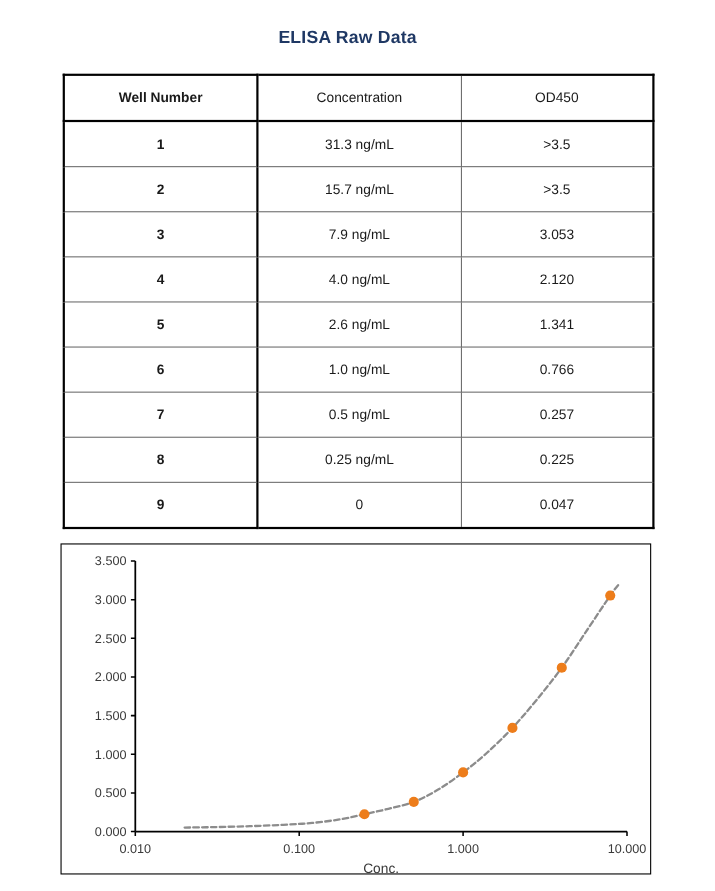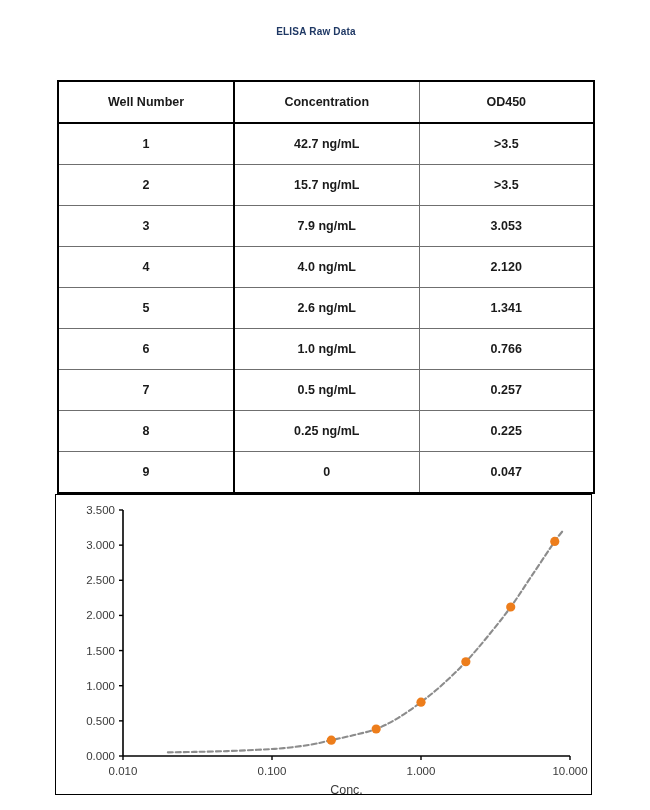--- a/index.html
+++ b/index.html
@@ -15,46 +15,46 @@
     overflow: hidden;
   }
 
   
   #chart-title {
     position: absolute;
     left: 0;
     top: 26px;
     width: 632px;
     text-align: center;
-    font-size: 10px;
+    font-size: 16px;
     font-weight: bold;
     color: #1f3864;
     letter-spacing: 0.2px;
   }
 
   
   #data-table-wrap {
     position: absolute;
     left: 57px;
-    top: 80px;
+    top: 67px;
     width: 452px;
   }
   table.elisa {
     border-collapse: collapse;
     width: 536px;
     table-layout: fixed;
   }
   table.elisa td, table.elisa th {
     border: 1px solid #6f6f6f;
     height: 40px;
     text-align: center;
     vertical-align: middle;
     font-size: 12.5px;
     color: #1a1a1a;
-    font-weight: bold;
+    font-weight: normal;
     padding: 0;
   }
   
   table.elisa {
     border: 2.5px solid #000000;
   }
   table.elisa tr td:first-child,
   table.elisa tr th:first-child {
     border-left: 2.5px solid #000000;
   }
@@ -124,21 +124,21 @@
     <thead>
       <tr>
         <th class="col-well">Well Number</th>
         <th>Concentration</th>
         <th>OD450</th>
       </tr>
     </thead>
     <tbody>
       <tr>
         <td class="col-well">1</td>
-        <td>42.7 ng/mL</td>
+        <td>31.3 ng/mL</td>
         <td>&gt;3.5</td>
       </tr>
       <tr>
         <td class="col-well">2</td>
         <td>15.7 ng/mL</td>
         <td>&gt;3.5</td>
       </tr>
       <tr>
         <td class="col-well">3</td>
         <td>7.9 ng/mL</td>

